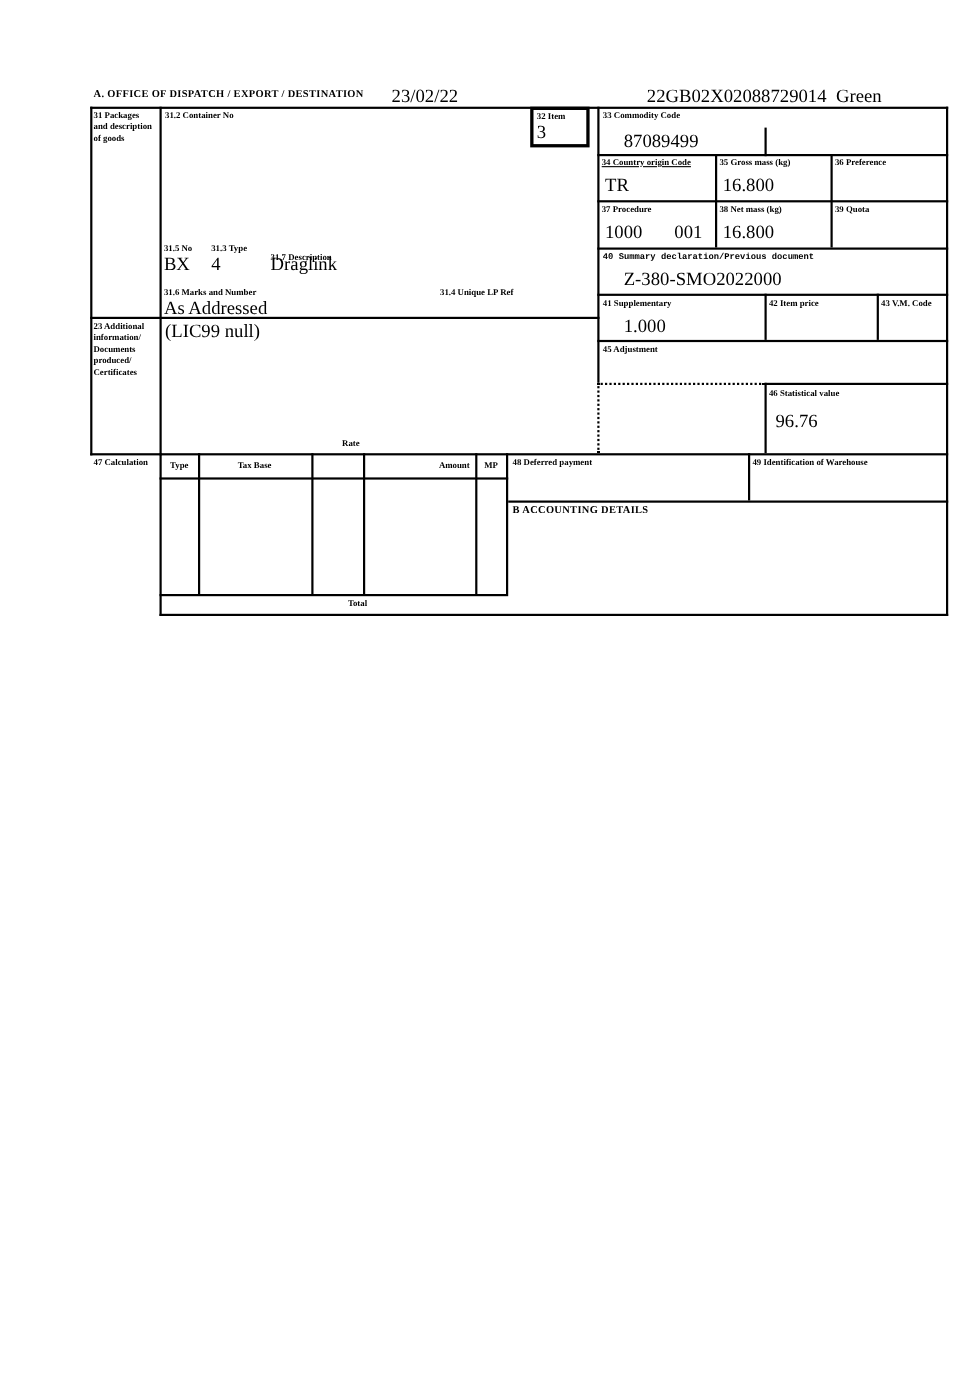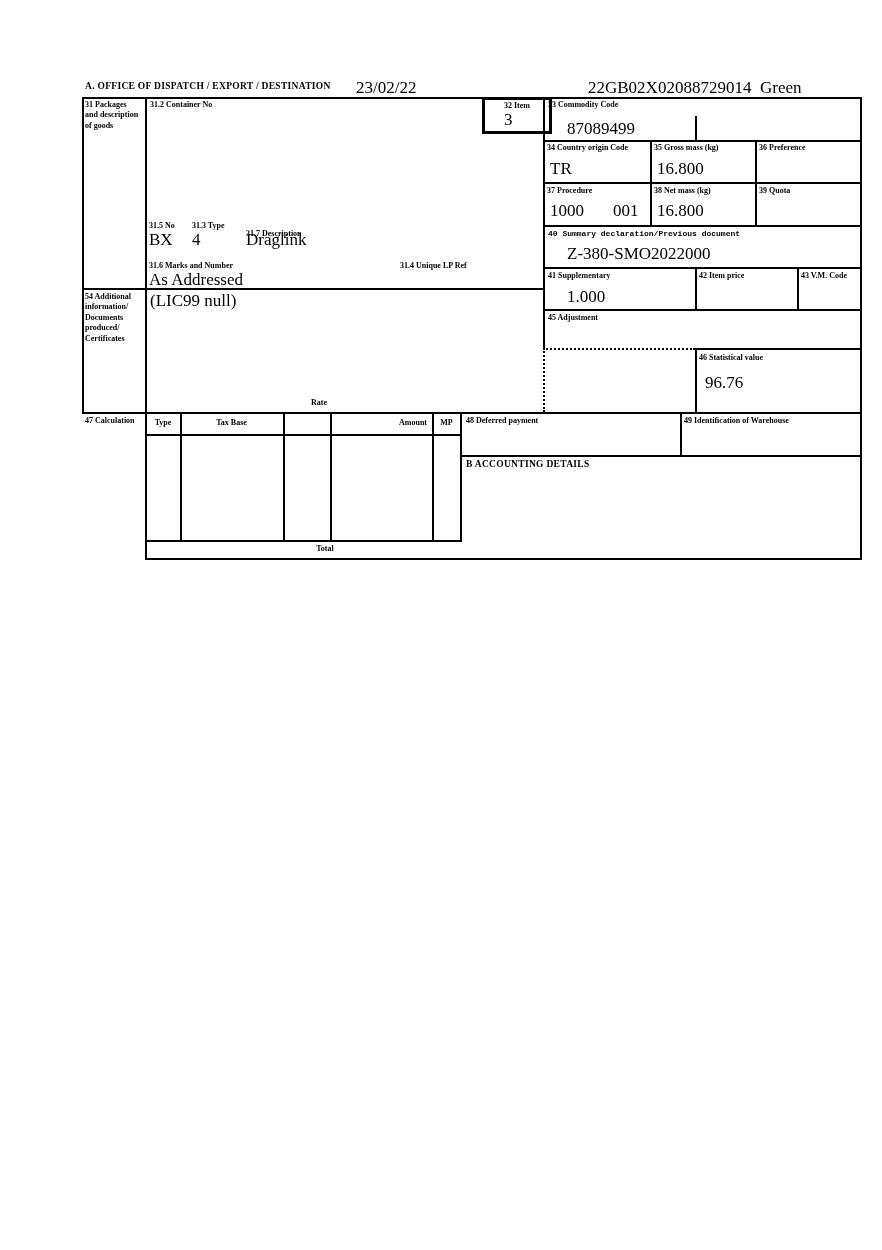--- a/index.html
+++ b/index.html
@@ -60,33 +60,33 @@
   <div class="vl" style="left:695px;top:348px;height:64px;"></div>
   <div class="vl" style="left:680px;top:412px;height:43px;"></div>
 
   <div class="vl" style="left:145px;top:412px;height:148px;"></div>
   <div class="vl" style="left:180px;top:412px;height:128px;"></div>
   <div class="vl" style="left:283px;top:412px;height:128px;"></div>
   <div class="vl" style="left:330px;top:412px;height:128px;"></div>
   <div class="vl" style="left:432px;top:412px;height:128px;"></div>
   <div class="vl" style="left:460px;top:412px;height:128px;"></div>
 
-  <div class="abs" style="left:482px;top:97px;width:48px;height:31px;border:3px solid #000;padding-left:16px;">
+  <div class="abs" style="left:482px;top:97px;width:48px;height:31px;border:3px solid #000;">
     <div class="lbl" style="margin:1px 0 0 3px;">32 Item</div>
     <div class="val" style="margin-left:3px;">3</div>
   </div>
 
   <div class="abs lblwrap" style="left:85px;top:100px;width:56px;">31 Packages and description of goods</div>
 
   <div class="abs lbl" style="left:150px;top:100px;">31.2 Container No</div>
 
   <div class="abs lbl" style="left:548px;top:100px;">33 Commodity Code</div>
   <div class="abs val" style="left:567px;top:120px;">87089499</div>
 
-  <div class="abs lbl" style="left:547px;top:143px;">34 Country origin Code</div>
+  <div class="abs lbl" style="left:547px;top:143px;text-decoration:underline;">34 Country origin Code</div>
   <div class="abs val" style="left:550px;top:160px;">TR</div>
 
   <div class="abs lbl" style="left:654px;top:143px;">35 Gross mass (kg)</div>
   <div class="abs val" style="left:657px;top:160px;">16.800</div>
 
   <div class="abs lbl" style="left:759px;top:143px;">36 Preference</div>
 
   <div class="abs lbl" style="left:547px;top:186px;">37 Procedure</div>
   <div class="abs val" style="left:550px;top:202px;">1000</div>
   <div class="abs val" style="left:613px;top:202px;">001</div>
@@ -108,21 +108,21 @@
 
   <div class="abs lbl" style="left:149px;top:261px;">31.6 Marks and Number</div>
   <div class="abs val" style="left:149px;top:271px;">As Addressed</div>
   <div class="abs lbl" style="left:400px;top:261px;">31.4 Unique LP Ref</div>
 
   <div class="abs lbl" style="left:548px;top:271px;">41 Supplementary</div>
   <div class="abs val" style="left:567px;top:288px;">1.000</div>
   <div class="abs lbl" style="left:699px;top:271px;">42 Item price</div>
   <div class="abs lbl" style="left:801px;top:271px;">43 V.M. Code</div>
 
-  <div class="abs lblwrap" style="left:85px;top:292px;width:58px;">54 Additional information/ Documents produced/ Certificates</div>
+  <div class="abs lblwrap" style="left:85px;top:292px;width:58px;">23 Additional information/ Documents produced/ Certificates</div>
   <div class="abs val" style="left:150px;top:292px;">(LIC99 null)</div>
 
   <div class="abs lbl" style="left:548px;top:313px;">45 Adjustment</div>
 
   <div class="abs lbl" style="left:699px;top:353px;">46 Statistical value</div>
   <div class="abs val" style="left:705px;top:374px;">96.76</div>
 
   <div class="abs lblwrap" style="left:85px;top:416px;width:55px;">47 Calculation</div>
 
   <div class="abs lbl cell-center" style="left:147px;top:418px;width:32px;">Type</div>

